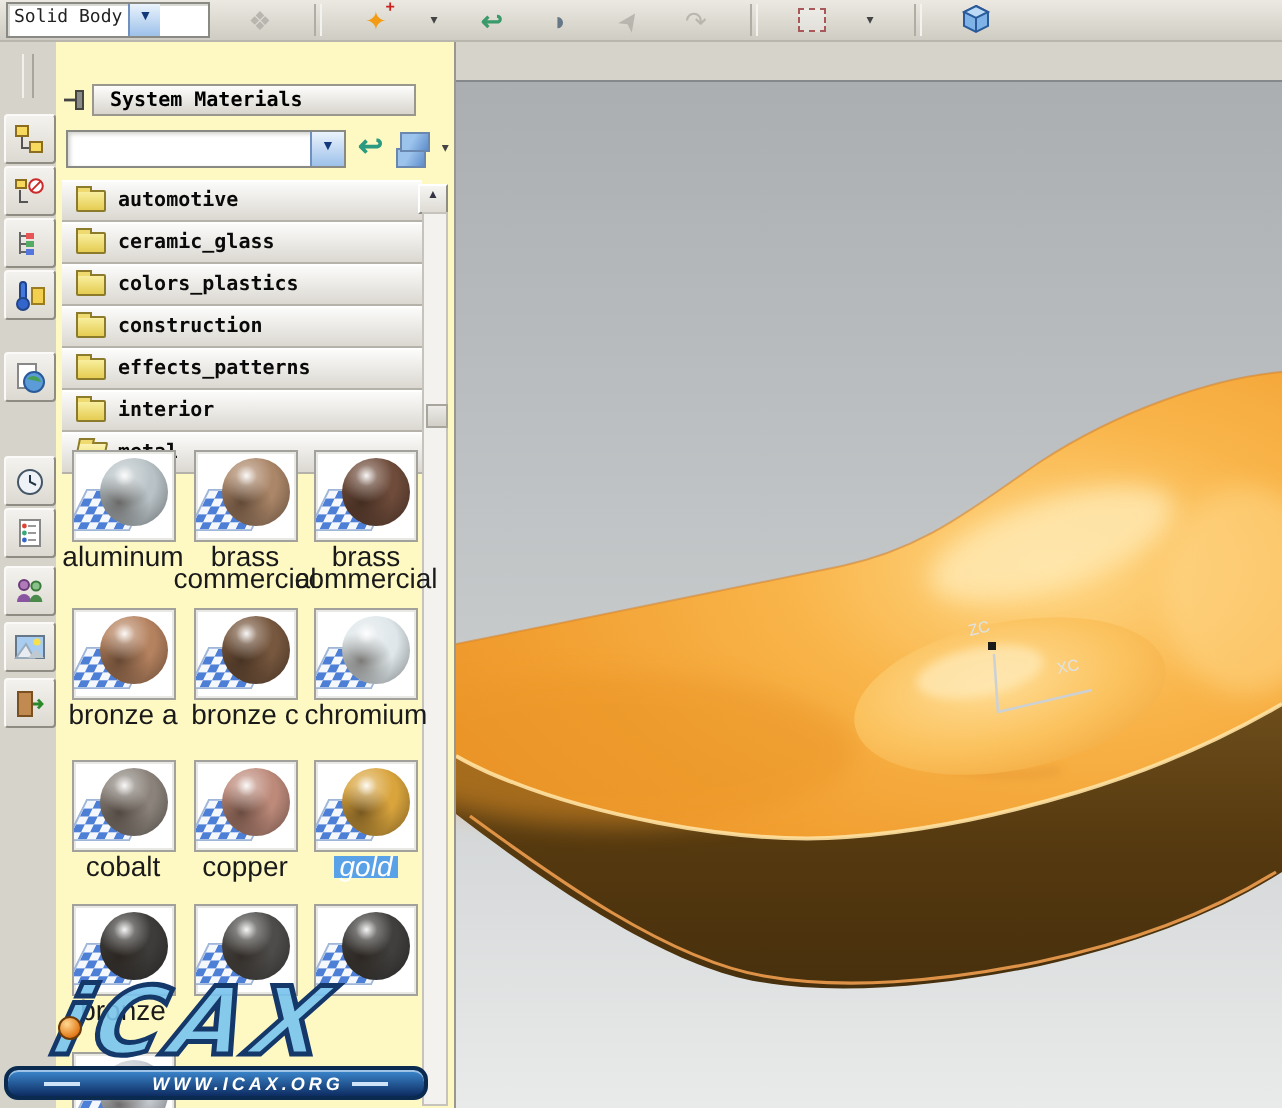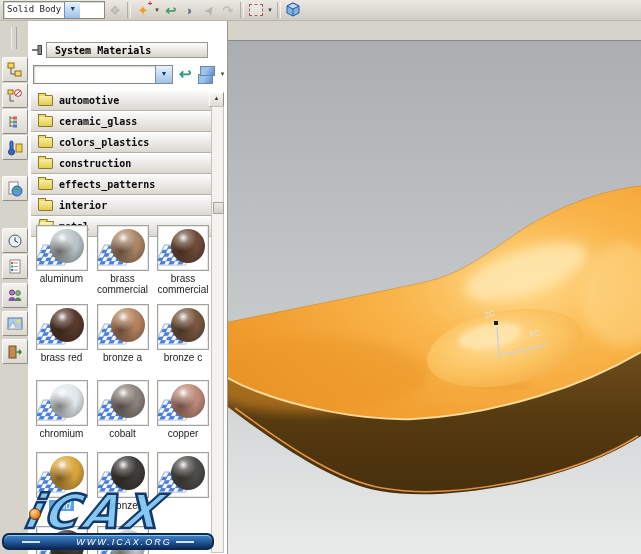--- a/index.html
+++ b/index.html
@@ -2,21 +2,21 @@
 <html><head>
 <meta charset="utf-8">
 <style>
   html,body{margin:0;padding:0;}
   #app{position:relative;width:641px;height:554px;overflow:hidden;background:#d6d3cb;
        font-family:"Liberation Sans",sans-serif;font-size:10px;color:#111;}
 
   
   .toolbar{position:absolute;left:0;top:0;width:641px;height:21px;
     background:linear-gradient(#ece9e2,#cfccc3);border-bottom:1px solid #b9b6ae;
-    display:flex;align-items:center;gap:1px;padding-left:3px;box-sizing:border-box;}
+    display:flex;align-items:center;gap:16px;padding-left:3px;box-sizing:border-box;}
   .combo{display:flex;height:16px;border:1px solid #8a8a84;background:#fff;
     box-shadow:inset 1px 1px 0 #d9d9d4;}
   .combo .cval{font-family:"DejaVu Sans Mono",monospace;font-size:9px;line-height:14px;
     padding:0 3px;white-space:nowrap;overflow:hidden;color:#222;}
   .combo .cbtn{width:15px;background:linear-gradient(#eaf3fc,#9dc1ea);border-left:1px solid #7090c0;
     color:#123a7a;font-size:7px;line-height:14px;text-align:center;cursor:pointer;}
   .tsep{width:2px;height:16px;border-left:1px solid #b0ada5;border-right:1px solid #f4f2ee;margin:0 2px;}
   .tbtn{width:18px;height:18px;display:flex;align-items:center;justify-content:center;position:relative;}
   .tbtn.dis{opacity:.85;}
   .glyph{font-size:13px;line-height:13px;}
@@ -28,21 +28,21 @@
   
   .sidestrip{position:absolute;left:0;top:21px;width:28px;height:533px;background:#d6d3cb;
     border-right:1px solid #c2bfb7;}
   .grab{position:absolute;left:11px;top:6px;width:4px;height:22px;
     border-left:1px solid #f2f0ec;border-right:1px solid #a8a59d;}
   .sbtn{position:absolute;left:2px;width:24px;height:23px;background:linear-gradient(#f4f2ee,#dcd9d1);
     border:1px solid;border-color:#fbfaf8 #8f8c84 #8f8c84 #fbfaf8;border-radius:2px;
     display:flex;align-items:center;justify-content:center;}
 
   
-  .panel{position:absolute;left:28px;top:21px;width:200px;height:533px;background:#ffffff;
+  .panel{position:absolute;left:28px;top:21px;width:200px;height:533px;background:#fef9c3;
     border-right:1px solid #9a978f;box-sizing:border-box;overflow:hidden;}
   .p-pin{position:absolute;left:4px;top:23px;}
   .p-header{position:absolute;left:18px;top:21px;width:162px;height:16px;
     background:linear-gradient(#fdfdfc,#d8d5cd);border:1px solid #9a978f;
     font-family:"DejaVu Sans Mono",monospace;font-weight:bold;font-size:10px;line-height:15px;
     padding-left:8px;box-sizing:border-box;color:#000;}
   .p-search{position:absolute;left:5px;top:44px;height:18px;display:flex;align-items:center;gap:6px;}
   .sfield{display:flex;width:138px;height:17px;border:1px solid #8a8a84;background:#fff;
     box-shadow:inset 1px 1px 2px #cfcfca;}
   .sfield input{flex:1;border:none;outline:none;font-size:9px;padding:0 2px;background:transparent;}
@@ -81,37 +81,37 @@
     box-shadow:inset 0 0 0 1px #e8e8e4;overflow:hidden;flex:0 0 auto;}
   .checker{position:absolute;left:1px;bottom:3px;width:30px;height:22px;
     background:conic-gradient(#4d7fd6 25%,#f4f7fb 0 50%,#4d7fd6 0 75%,#f4f7fb 0);
     background-size:9px 9px;transform:skewX(-26deg) scaleY(.88);border:1px solid #9fb6d8;}
   .ball{position:absolute;right:3px;top:3px;width:34px;height:34px;border-radius:50%;
     background:
       radial-gradient(circle at 36% 26%,rgba(255,255,255,.95) 0%,rgba(255,255,255,.3) 16%,rgba(255,255,255,0) 40%),
       radial-gradient(ellipse at 28% 66%,rgba(25,15,8,.5) 0%,rgba(25,15,8,0) 45%),
       radial-gradient(circle at 42% 36%,rgba(0,0,0,0) 45%,rgba(0,0,0,.4) 95%),
       var(--c,#888);}
-  .mlabel{margin-top:2px;font-size:10px;line-height:11px;text-align:center;color:#1a1a1a;}
+  .mlabel{margin-top:2px;font-size:14px;line-height:11px;text-align:center;color:#1a1a1a;}
   .mlabel.sel{background:#5aa2e8;color:#fff;padding:0 3px;font-style:italic;}
 
   
   .viewport{position:absolute;left:228px;top:40px;width:413px;height:514px;}
 
   
   .wm{position:absolute;left:0px;top:492px;width:225px;height:62px;pointer-events:none;z-index:30;}
   .wm-logo{position:absolute;left:28px;top:-8px;font-family:"DejaVu Sans",sans-serif;
     font-weight:bold;font-style:italic;font-size:47px;letter-spacing:4px;
     color:rgba(120,195,240,.9);-webkit-text-stroke:2.5px #14386a;transform:skewX(-14deg);}
   .wm-dot{position:absolute;left:29px;top:16px;width:10px;height:10px;border-radius:50%;
     background:radial-gradient(circle at 35% 30%,#ffd890,#e27a1a 70%,#8a4a10);border:1px solid #6a3a0a;}
   .wm-bar{position:absolute;left:2px;top:41px;width:208px;height:13px;border-radius:7px;
     background:linear-gradient(#3d8ad0,#0d2c62);border:2px solid #0a2a50;
     box-shadow:inset 0 1px 0 rgba(255,255,255,.5);display:flex;align-items:center;justify-content:center;}
-  .wm-bar span{color:#fff;font-weight:normal;font-style:italic;font-size:9px;letter-spacing:2px;
+  .wm-bar span{color:#fff;font-weight:bold;font-style:italic;font-size:9px;letter-spacing:2px;
     font-family:"Liberation Sans",sans-serif;margin-left:32px;}
   .wm-bar::before,.wm-bar::after{content:"";flex:0 0 18px;height:2px;background:#cfe4f6;margin:0 4px;}
 </style>
 </head>
 <body>
 
 <div id="app">
 
   <div class="toolbar">
     <div class="combo" style="width:100px">
@@ -301,27 +301,20 @@
             <span class="ball"></span>
         </div>
         <div class="mlabel">brass commercial</div>
       </div>
       <div class="mat">
         <div class="thumb" style="--c: #6e4b3a;">
           <span class="checker"></span>
             <span class="ball"></span>
         </div>
         <div class="mlabel">brass commercial</div>
-      </div>
-      <div class="mat">
-        <div class="thumb" style="--c: #58392d;">
-          <span class="checker"></span>
-            <span class="ball"></span>
-        </div>
-        <div class="mlabel">brass red</div>
       </div>
       <div class="mat">
         <div class="thumb" style="--c: #b5825f;">
           <span class="checker"></span>
             <span class="ball"></span>
         </div>
         <div class="mlabel">bronze a</div>
       </div>
       <div class="mat">
         <div class="thumb" style="--c: #77573e;">

